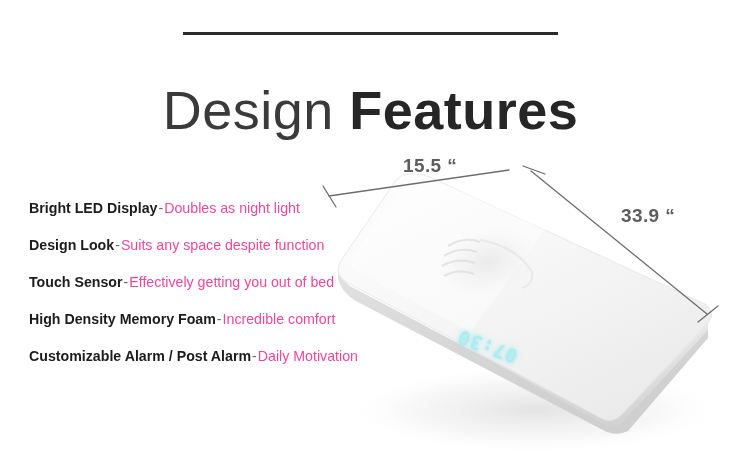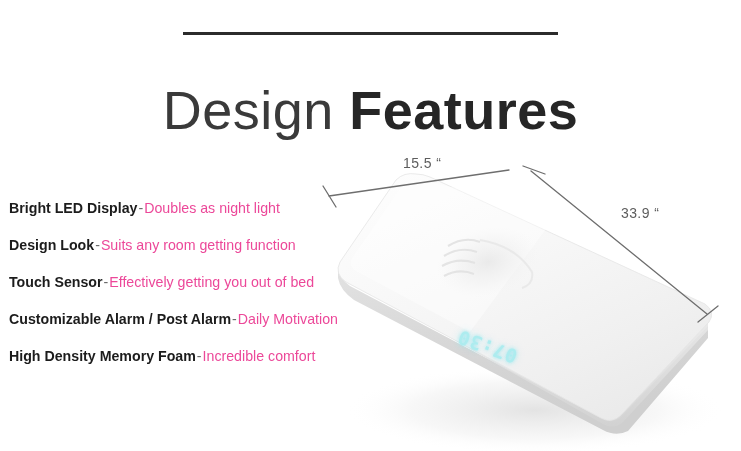--- a/index.html
+++ b/index.html
@@ -57,20 +57,21 @@
   }
   .feature-item {
     font-size: 14.2px;
     line-height: 16px;
     margin-bottom: 21px;
     white-space: nowrap;
   }
   .feature-label {
     font-weight: 700;
     color: #1c1c1c;
+    margin-left: 20px;
   }
   .feature-dash {
     color: #6b6b6b;
     padding: 0 1px;
   }
   .feature-desc {
     color: #ec4899;
     font-weight: 400;
   }
 
@@ -84,22 +85,22 @@
   }
   #product-svg {
     position: absolute;
     left: 0;
     top: 0;
   }
 
   
   .dim-label {
     position: absolute;
-    font-size: 14px;
-    font-weight: 400;
+    font-size: 19px;
+    font-weight: 700;
     color: #5d5d5d;
     letter-spacing: 0.4px;
     white-space: nowrap;
   }
   #dim-width-label {
     left: 83px;
     top: 5px;
   }
   #dim-depth-label {
     left: 301px;
@@ -133,33 +134,33 @@
 
   <h1 id="page-title"><span class="t-light">Design</span><span>&nbsp;</span><span class="t-bold">Features</span></h1>
 
   <div id="feature-list">
 
     <div class="feature-item">
       <span class="feature-label">Bright LED Display</span><span class="feature-dash">-</span><span class="feature-desc">Doubles as night light</span>
     </div>
 
     <div class="feature-item">
-      <span class="feature-label">Design Look</span><span class="feature-dash">-</span><span class="feature-desc">Suits any room getting function</span>
+      <span class="feature-label">Design Look</span><span class="feature-dash">-</span><span class="feature-desc">Suits any space despite function</span>
     </div>
 
     <div class="feature-item">
       <span class="feature-label">Touch Sensor</span><span class="feature-dash">-</span><span class="feature-desc">Effectively getting you out of bed</span>
     </div>
 
     <div class="feature-item">
+      <span class="feature-label">High Density Memory Foam</span><span class="feature-dash">-</span><span class="feature-desc">Incredible comfort</span>
+    </div>
+
+    <div class="feature-item">
       <span class="feature-label">Customizable Alarm / Post Alarm</span><span class="feature-dash">-</span><span class="feature-desc">Daily Motivation</span>
-    </div>
-
-    <div class="feature-item">
-      <span class="feature-label">High Density Memory Foam</span><span class="feature-dash">-</span><span class="feature-desc">Incredible comfort</span>
     </div>
 
 
   </div>
 
   <div id="product-figure">
 
     <svg id="product-svg" width="421" height="301" viewBox="0 0 421 301">
       <defs>
         <linearGradient id="topFace" x1="0.15" y1="0" x2="0.85" y2="1">

